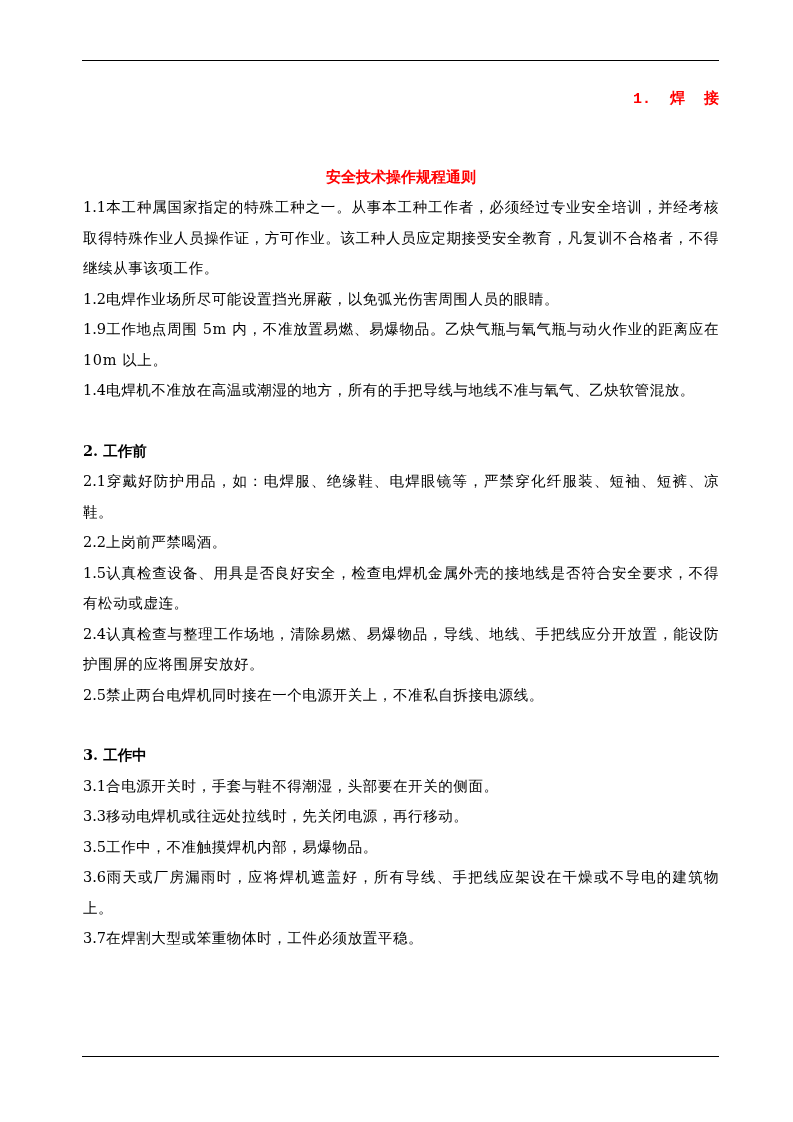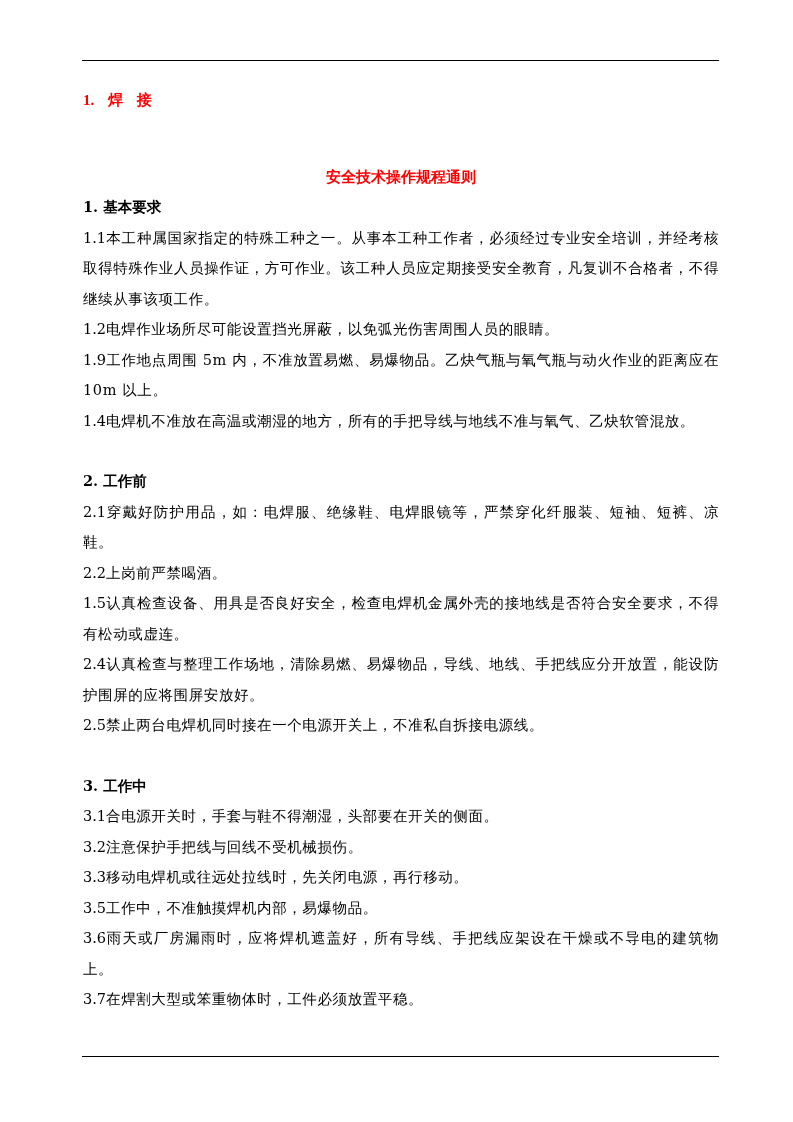--- a/index.html
+++ b/index.html
@@ -2,42 +2,38 @@
 <html><head>
 <meta charset="utf-8">
 <style>
   html, body { margin:0; padding:0; background:#ffffff; }
   body { width:793px; height:1122px; position:relative; overflow:hidden;
          font-family:"DejaVu Serif","Liberation Serif",serif; color:#000; }
   .rule { position:absolute; left:82px; width:637px; height:0; border-top:1.3px solid #000; }
   .rule.top { top:60px; }
   .rule.bottom { top:1056px; }
   .content { position:absolute; left:83px; top:84px; width:636px; }
-  .title { text-align:left; color:#ff0000; font-family:Liberation Serif, serif;
+  .title { text-align:right; color:#ff0000; font-family:Liberation Mono, monospace;
            font-weight:bold; font-size:15px; height:32px; line-height:32px; word-spacing:10px; }
   .subtitle { text-align:center; color:#ff0000; font-family:"DejaVu Sans","Liberation Sans",sans-serif;
               font-weight:bold; font-size:15px; margin-top:46px; height:30px; line-height:30px; }
   .section-head { font-weight:bold; font-size:14.5px; line-height:30.5px; height:30.5px; }
   .para { font-size:14.5px; line-height:30.5px; text-align:justify; text-align-last:left; letter-spacing:0.6px; }
   .para .num { margin-right:0; letter-spacing:0; }
   .gap { height:30px; }
 </style>
 </head>
 <body>
 
 <div class="rule top"></div>
 
 <div class="content">
   <div class="title">1. 焊  接</div>
   <div class="subtitle">安全技术操作规程通则</div>
 
-  <div class="section-head">
-    <span>1.</span>
-    <span>基本要求</span>
-  </div>
   <div class="para"><span class="num">1.1</span><span>本工种属国家指定的特殊工种之一。从事本工种工作者，必须经过专业安全培训，并经考核取得特殊作业人员操作证，方可作业。该工种人员应定期接受安全教育，凡复训不合格者，不得继续从事该项工作。</span></div>
   <div class="para"><span class="num">1.2</span><span>电焊作业场所尽可能设置挡光屏蔽，以免弧光伤害周围人员的眼睛。</span></div>
   <div class="para"><span class="num">1.9</span><span>工作地点周围 5m 内，不准放置易燃、易爆物品。乙炔气瓶与氧气瓶与动火作业的距离应在 10m 以上。</span></div>
   <div class="para"><span class="num">1.4</span><span>电焊机不准放在高温或潮湿的地方，所有的手把导线与地线不准与氧气、乙炔软管混放。</span></div>
 
   <div class="gap"></div>
 
   <div class="section-head">
     <span>2.</span>
     <span>工作前</span>
@@ -48,20 +44,19 @@
   <div class="para"><span class="num">2.4</span><span>认真检查与整理工作场地，清除易燃、易爆物品，导线、地线、手把线应分开放置，能设防护围屏的应将围屏安放好。</span></div>
   <div class="para"><span class="num">2.5</span><span>禁止两台电焊机同时接在一个电源开关上，不准私自拆接电源线。</span></div>
 
   <div class="gap"></div>
 
   <div class="section-head">
     <span>3.</span>
     <span>工作中</span>
   </div>
   <div class="para"><span class="num">3.1</span><span>合电源开关时，手套与鞋不得潮湿，头部要在开关的侧面。</span></div>
-  <div class="para"><span class="num">3.2</span><span>注意保护手把线与回线不受机械损伤。</span></div>
   <div class="para"><span class="num">3.3</span><span>移动电焊机或往远处拉线时，先关闭电源，再行移动。</span></div>
   <div class="para"><span class="num">3.5</span><span>工作中，不准触摸焊机内部，易爆物品。</span></div>
   <div class="para"><span class="num">3.6</span><span>雨天或厂房漏雨时，应将焊机遮盖好，所有导线、手把线应架设在干燥或不导电的建筑物上。</span></div>
   <div class="para"><span class="num">3.7</span><span>在焊割大型或笨重物体时，工件必须放置平稳。</span></div>
 </div>
 
 <div class="rule bottom"></div>
 
 </body></html>

